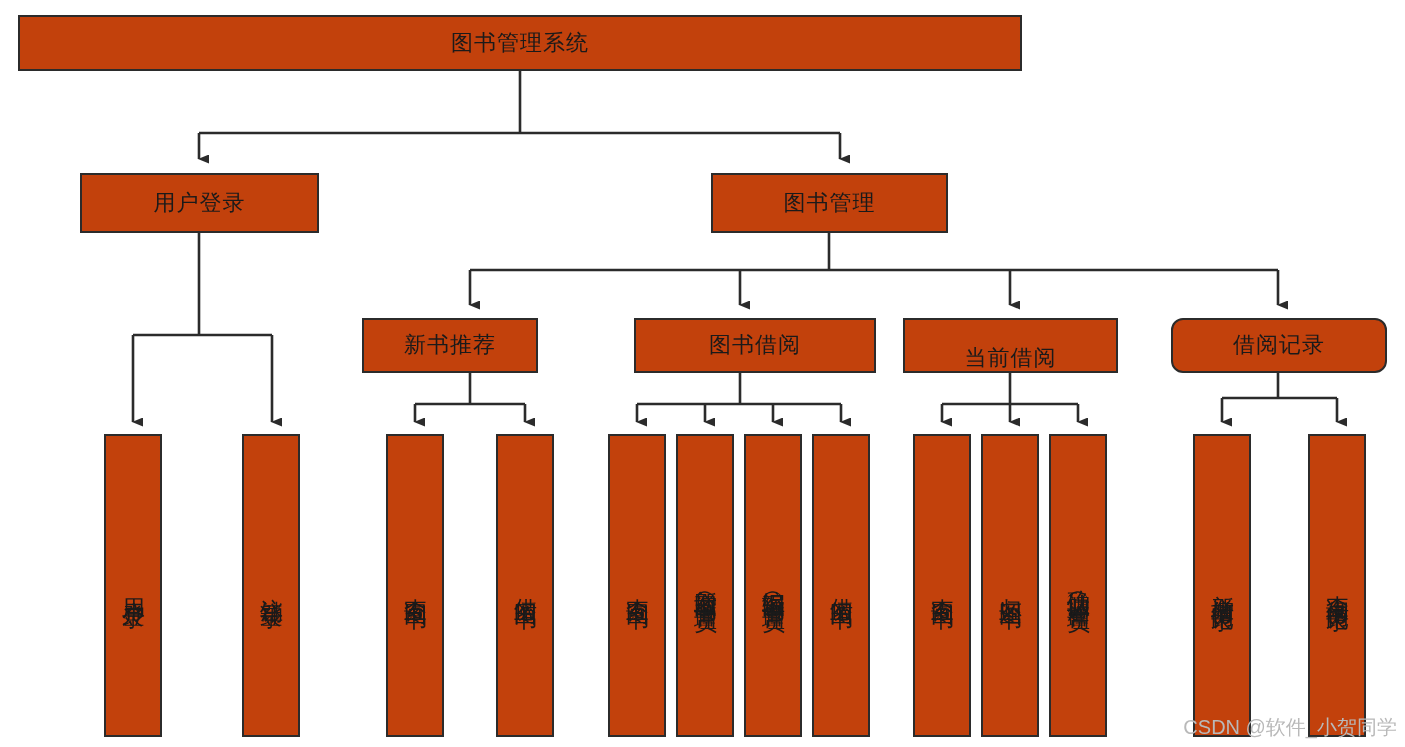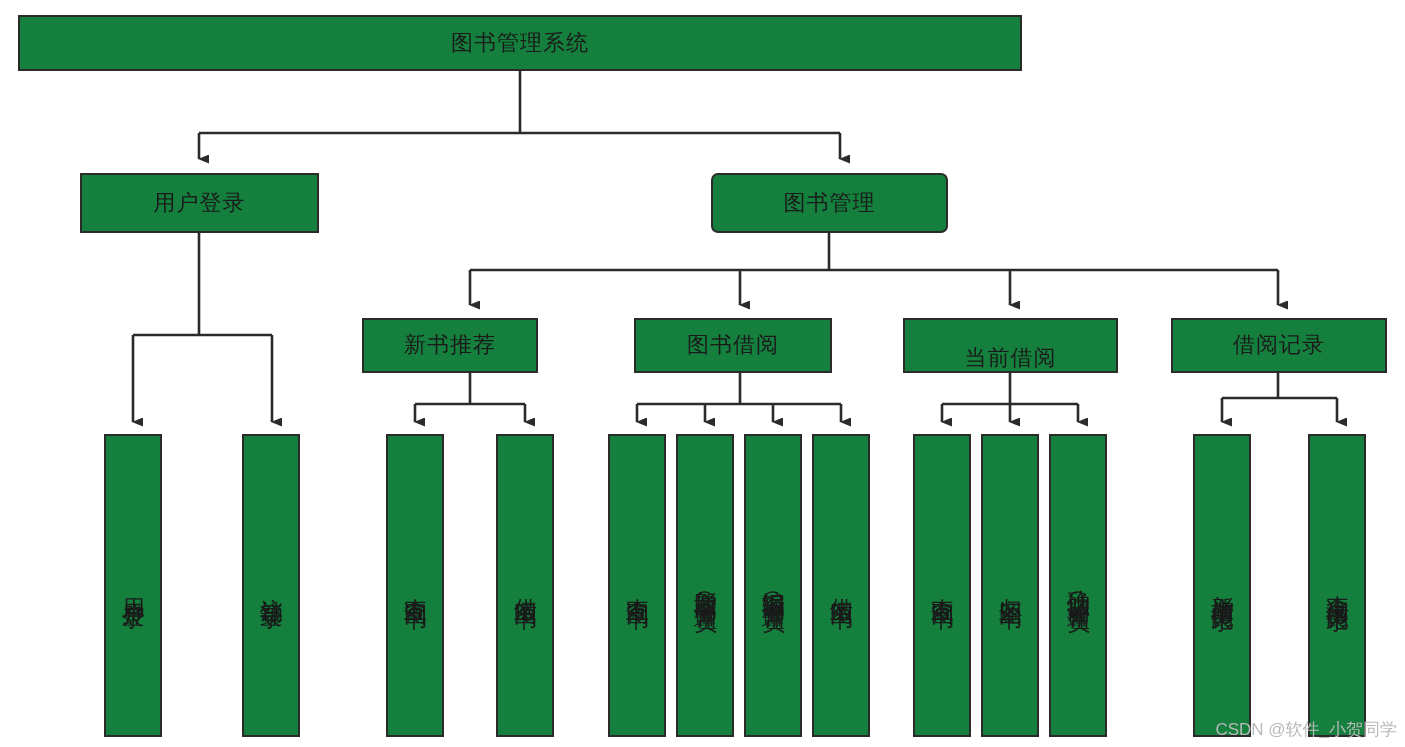--- a/index.html
+++ b/index.html
@@ -23,21 +23,21 @@
     left: 0;
     top: 0;
     width: 1405px;
     height: 747px;
     pointer-events: none;
   }
   .node {
     position: absolute;
     box-sizing: border-box;
     border: 2px solid #2b2b2b;
-    background: #15803d;
+    background: #c2410c;
     display: flex;
     align-items: center;
     justify-content: center;
     color: #1a1a1a;
     z-index: 2;
   }
   .node.horiz {
     font-size: 22px;
     letter-spacing: 1px;
     line-height: 1.2;
@@ -54,21 +54,21 @@
   }
   .node.vert .vlabel {
     writing-mode: vertical-rl;
     text-orientation: upright;
     display: block;
   }
   #watermark {
     position: absolute;
     right: 8px;
     bottom: 6px;
-    font-size: 17px;
+    font-size: 20px;
     color: #b9b9b9;
     white-space: nowrap;
     z-index: 5;
     font-family: "Liberation Sans", "DejaVu Sans", sans-serif;
   }
 </style>
 </head>
 <body>
 
 <div id="canvas">
@@ -123,34 +123,34 @@
     </g>
   </svg>
 
   <div class="node horiz" style="left:18px; top:15px; width:1004px; height:56px;">
     <span>图书管理系统</span>
   </div>
 
   <div class="node horiz" style="left:80px; top:173px; width:239px; height:60px;">
     <span>用户登录</span>
   </div>
-  <div class="node horiz" style="left:711px; top:173px; width:237px; height:60px;border-radius:7px;">
+  <div class="node horiz" style="left:711px; top:173px; width:237px; height:60px;">
     <span>图书管理</span>
   </div>
 
   <div class="node horiz" style="left:362px; top:318px; width:176px; height:55px;">
     <span>新书推荐</span>
   </div>
-  <div class="node horiz" style="left:634px; top:318px; width:198px; height:55px;">
+  <div class="node horiz" style="left:634px; top:318px; width:242px; height:55px;">
     <span>图书借阅</span>
   </div>
   <div class="node horiz" style="left:903px; top:318px; width:215px; height:55px;align-items:flex-end;">
     <span>当前借阅</span>
   </div>
-  <div class="node horiz" style="left:1171px; top:318px; width:216px; height:55px;">
+  <div class="node horiz" style="left:1171px; top:318px; width:216px; height:55px;border-radius:12px;">
     <span>借阅记录</span>
   </div>
 
   <div class="node vert" style="left:104px; top:434px; width:58px; height:303px;">
     <span class="vlabel">用户登录</span>
   </div>
   <div class="node vert" style="left:242px; top:434px; width:58px; height:303px;">
     <span class="vlabel">注销登录</span>
   </div>
 

